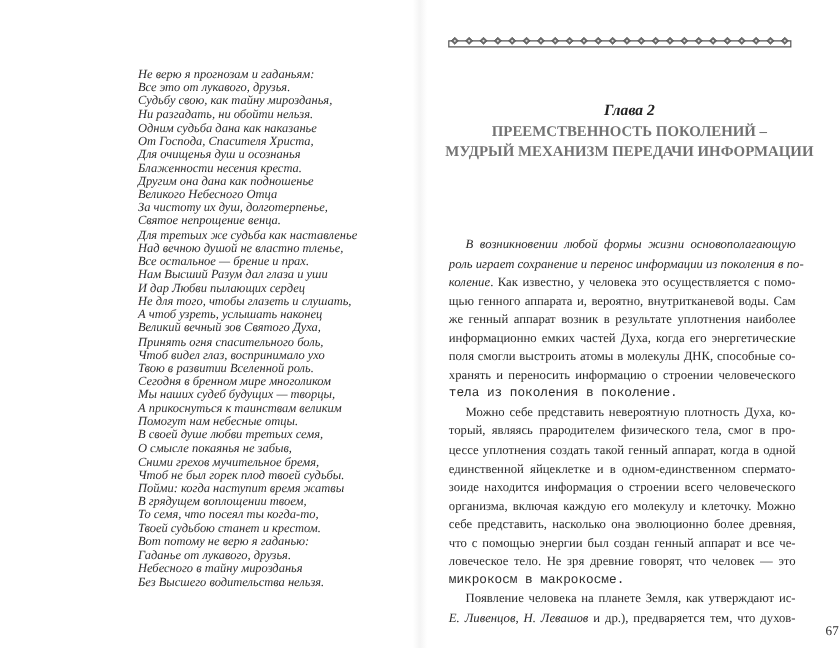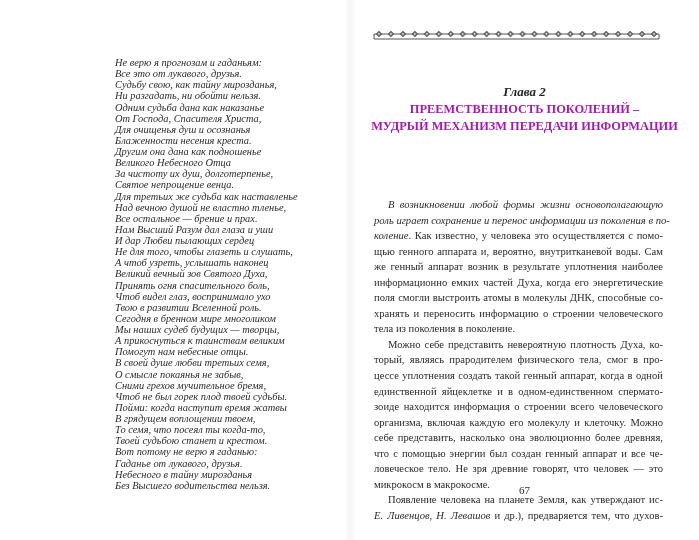--- a/index.html
+++ b/index.html
@@ -26,32 +26,32 @@
   }
   .ornament {
     position:absolute; left:23px; top:30px; width:287px; height:10px;
   }
   .chapter-label {
     position:absolute; left:0; width:349px; top:84px; text-align:center;
     font-style:italic; font-weight:bold; font-size:13px; color:#222;
   }
   .chapter-title {
     position:absolute; left:0; width:349px; top:101px; text-align:center;
-    font-weight:bold; font-size:12.4px; line-height:17px; color:#a21caf;
+    font-weight:bold; font-size:12.4px; line-height:17px; color:#737373;
   }
   .body-text {
     position:absolute; left:24px; top:197px; width:289px;
     font-size:10.6px; line-height:15.55px; color:#2a2a2a;
   }
   .body-text .ln { display:block; text-align:justify; text-align-last:justify; white-space:nowrap; }
-  .body-text .ln.last { text-align-last:left; }
+  .body-text .ln.last { text-align-last:left;font-family:Liberation Mono, monospace; }
   .body-text .ln.first { text-indent:14px; }
   .it { font-style:italic; }
   .page-number {
-    position:absolute; left:0; width:349px; top:484px; text-align:center;
+    position:absolute; left:0; width:349px; top:520px; text-align:right;
     font-size:11px; color:#2a2a2a;
   }
 </style>
 </head>
 <body>
 
 <div class="page" id="left-page">
   <ul class="poem" id="poem">
       <li>Не верю я прогнозам и гаданьям:</li>
       <li>Все это от лукавого, друзья.</li>

